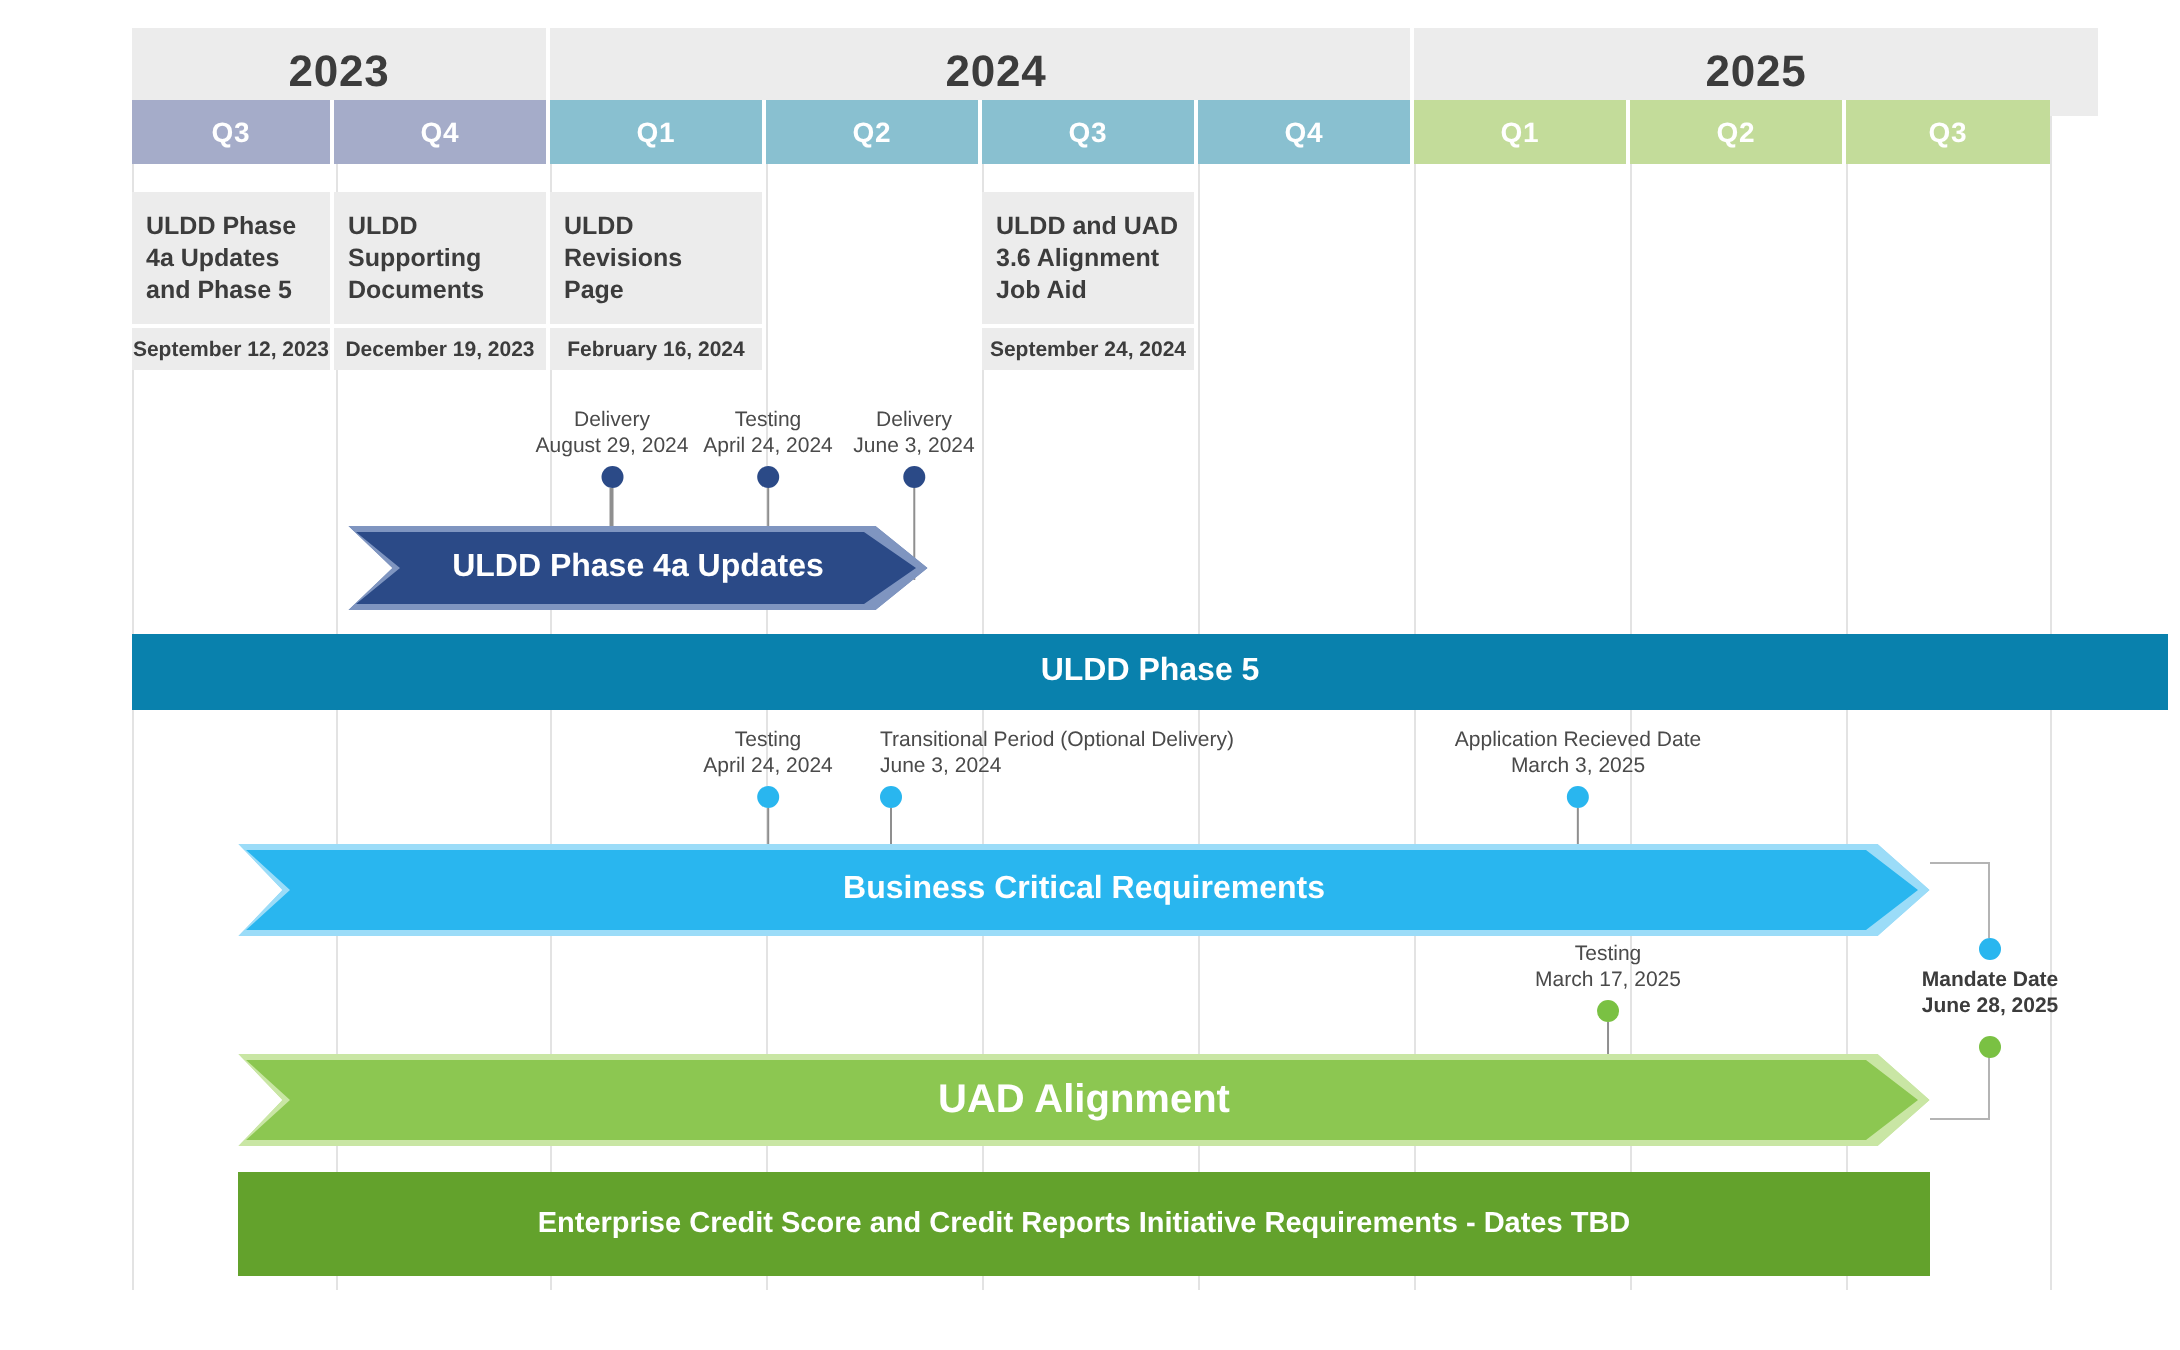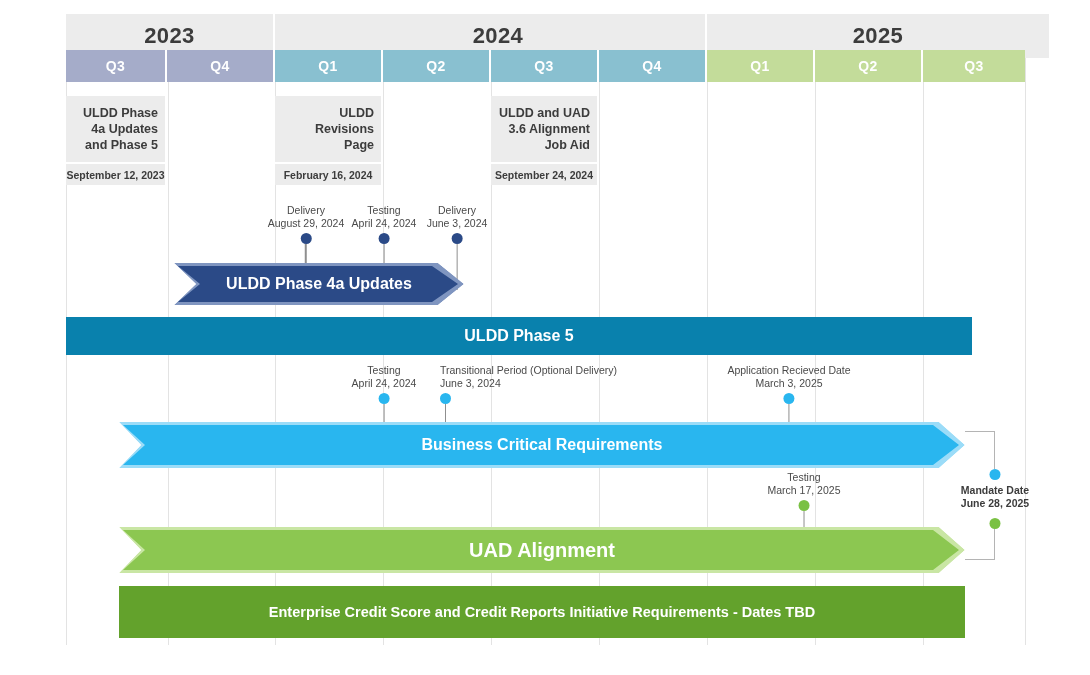--- a/index.html
+++ b/index.html
@@ -27,21 +27,21 @@
   .qrow{position:absolute;left:0;top:36px;height:32px;width:100%;}
   .qcell{position:absolute;top:0;height:32px;
          display:flex;align-items:center;justify-content:center;
          font-size:14px;font-weight:bold;color:#ffffff;letter-spacing:.4px;
          border-right:2px solid #ffffff;box-sizing:border-box;}
 
   
   .card{position:absolute;top:82px;background:#ececec;box-sizing:border-box;
         border-right:2px solid #ffffff;}
   .card .ctitle{display:flex;align-items:center;justify-content:center;
-        height:66px;padding:0 7px;text-align:right;
+        height:66px;padding:0 7px;text-align:left;
         font-size:12.5px;font-weight:bold;color:#3c3c3c;line-height:1.28;}
   .card .cdate{height:21px;display:flex;align-items:center;justify-content:center;
         border-top:2px solid #ffffff;
         font-size:10.5px;font-weight:bold;color:#3c3c3c;}
 
   
   .marker{position:absolute;transform:translateX(-50%);text-align:center;
           white-space:nowrap;}
   .marker .mlabel{font-size:10.5px;line-height:1.25;color:#4a4a4a;}
   .marker .mdot{width:11px;height:11px;border-radius:50%;margin:3px auto 0;}
@@ -105,20 +105,24 @@
       <div class="qcell" style="left:533px;width:108px;background:#89c0d0;">Q4</div>
       <div class="qcell" style="left:641px;width:108px;background:#c3dc9a;">Q1</div>
       <div class="qcell" style="left:749px;width:108px;background:#c3dc9a;">Q2</div>
       <div class="qcell" style="left:857px;width:102px;background:#c3dc9a;border-right:none;">Q3</div>
     </div>
 
     <div class="card" style="left:0;width:101px;">
       <div class="ctitle">ULDD Phase 4a Updates and Phase 5</div>
       <div class="cdate">September 12, 2023</div>
     </div>
+    <div class="card" style="left:101px;width:108px;">
+      <div class="ctitle">ULDD Supporting Documents</div>
+      <div class="cdate">December 19, 2023</div>
+    </div>
     <div class="card" style="left:209px;width:108px;">
       <div class="ctitle">ULDD Revisions Page</div>
       <div class="cdate">February 16, 2024</div>
     </div>
     <div class="card" style="left:425px;width:108px;">
       <div class="ctitle">ULDD and UAD 3.6 Alignment Job Aid</div>
       <div class="cdate">September 24, 2024</div>
     </div>
 
     <div class="marker" style="left:240px;top:190px;">
@@ -139,21 +143,21 @@
       <div class="mdot" style="background:#2b4a87;"></div>
       <div class="mstem" style="height:46px;"></div>
     </div>
 
     <div class="bar chev" style="left:108px;top:249px;width:290px;height:42px;font-size:16px;">
       <div class="chev-outer chev" style="background:#7f95c0;"></div>
       <div class="chev-inner chev" style="background:#2b4a87;"></div>
       <span>ULDD Phase 4a Updates</span>
     </div>
 
-    <div class="bar" style="left:0;top:303px;width:906px;height:38px;background:#0981ad;font-size:16px;">
+    <div class="bar" style="left:0;top:303px;width:1018px;height:38px;background:#0981ad;font-size:16px;">
       <span>ULDD Phase 5</span>
     </div>
 
     <div class="marker" style="left:318px;top:350px;">
       <div class="mlabel">Testing</div>
       <div class="mlabel">April 24, 2024</div>
       <div class="mdot" style="background:#29b6ef;"></div>
       <div class="mstem" style="height:22px;"></div>
     </div>
     <div class="marker lalign" style="left:374px;top:350px;">

